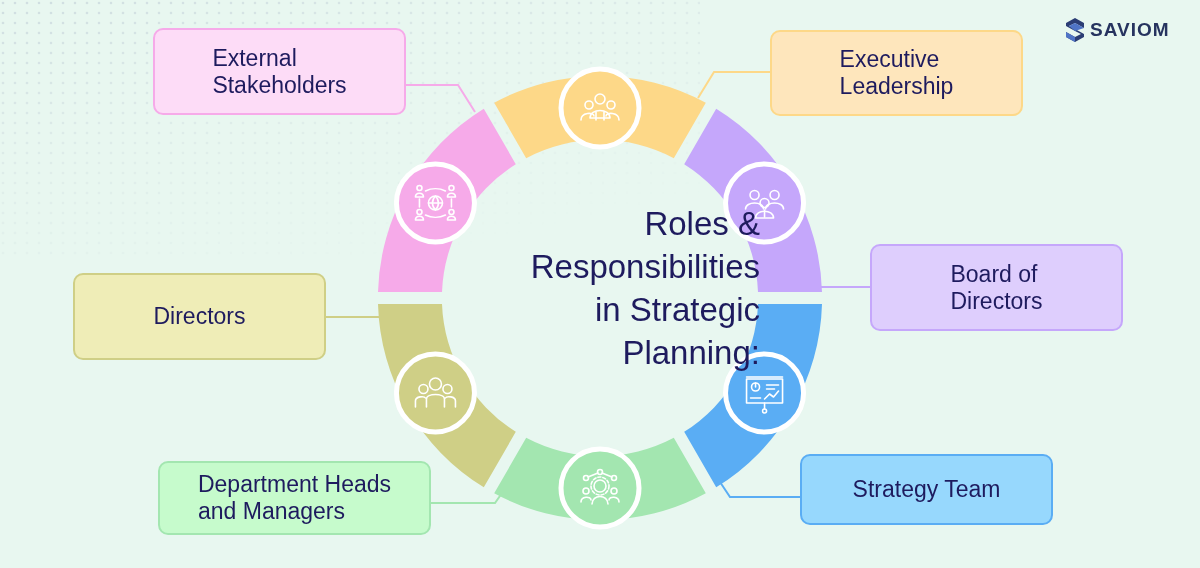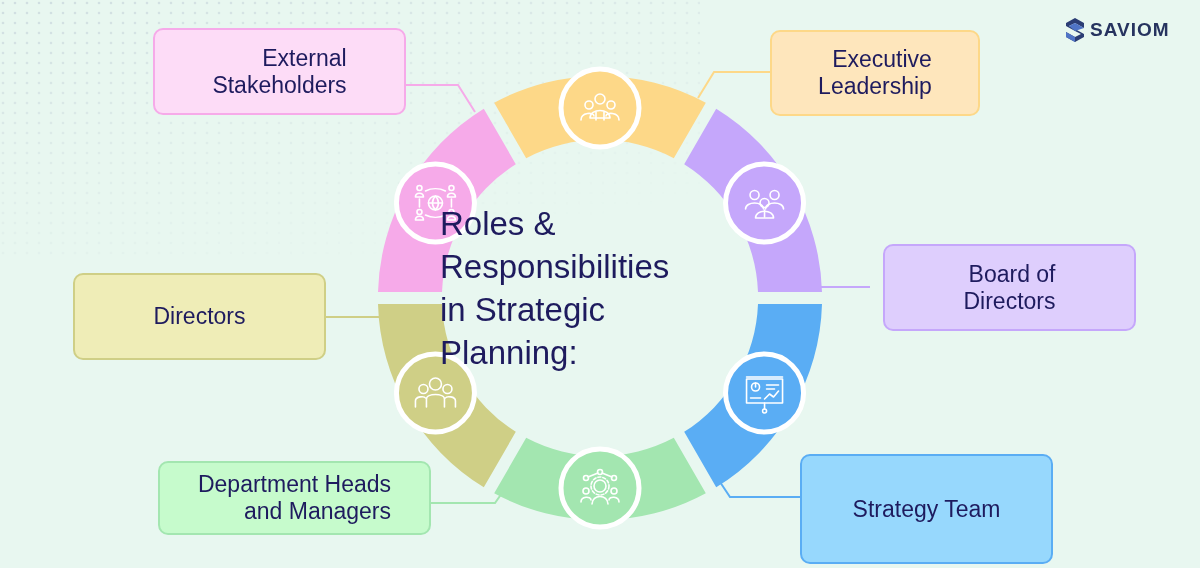--- a/index.html
+++ b/index.html
@@ -9,31 +9,31 @@
     font-family: "Liberation Sans", "DejaVu Sans", sans-serif;
     position: relative;
   }
   .canvas { position: absolute; left: 0; top: 0; width: 1200px; height: 568px; }
   .label-box {
     position: absolute;
     box-sizing: border-box;
     border-radius: 10px;
     border: 2px solid;
     display: flex; align-items: center; justify-content: center;
-    text-align: right;
+    text-align: left;
     color: #1e1b5e;
     font-size: 23px;
     line-height: 27px;
     padding: 0 10px;
     white-space: pre-line;
   }
   .center-title {
     position: absolute;
     left: 440px; top: 202px; width: 320px;
-    text-align: left;
+    text-align: right;
     color: #1e1b5e;
     font-size: 33px;
     line-height: 43px;
     white-space: pre-line;
   }
   .logo {
     position: absolute; left: 1066px; top: 18px;
     display: flex; align-items: center; gap: 6px;
   }
   .logo-text {
@@ -163,29 +163,29 @@
           </g>
         </g>
       </g>
   </svg>
 
   <div class="center-title">Roles &amp;
 Responsibilities
 in Strategic
 Planning:</div>
 
-  <div class="label-box" style="left:770px;top:30px;width:210px;height:86px;background:#fee6bc;border-color:#fdd888;">
+  <div class="label-box" style="left:770px;top:30px;width:253px;height:86px;background:#fee6bc;border-color:#fdd888;">
     <span>Executive
 Leadership</span>
   </div>
-  <div class="label-box" style="left:870px;top:244px;width:253px;height:87px;background:#decefd;border-color:#c5a7fb;margin-left:13px;">
+  <div class="label-box" style="left:870px;top:244px;width:253px;height:87px;background:#decefd;border-color:#c5a7fb;">
     <span>Board of
 Directors</span>
   </div>
-  <div class="label-box" style="left:800px;top:454px;width:253px;height:110px;background:#97d8fd;border-color:#5aadf4;">
+  <div class="label-box" style="left:800px;top:454px;width:253px;height:71px;background:#97d8fd;border-color:#5aadf4;">
     <span>Strategy Team</span>
   </div>
   <div class="label-box" style="left:158px;top:461px;width:273px;height:74px;background:#c6fbcc;border-color:#a3e6b0;">
     <span>Department Heads
 and Managers</span>
   </div>
   <div class="label-box" style="left:73px;top:273px;width:253px;height:87px;background:#efedb7;border-color:#cfcf86;">
     <span>Directors</span>
   </div>
   <div class="label-box" style="left:153px;top:28px;width:253px;height:87px;background:#fddcf7;border-color:#f6aae9;">

